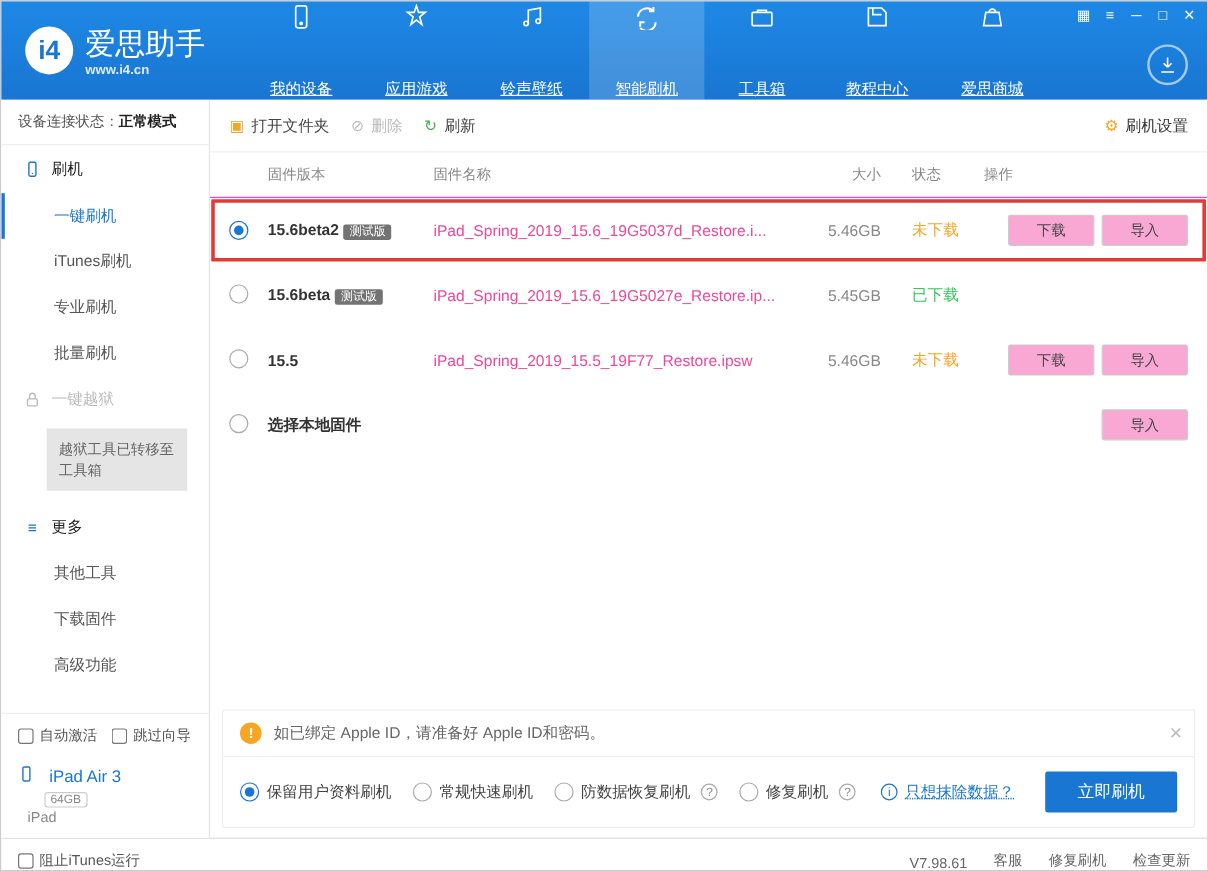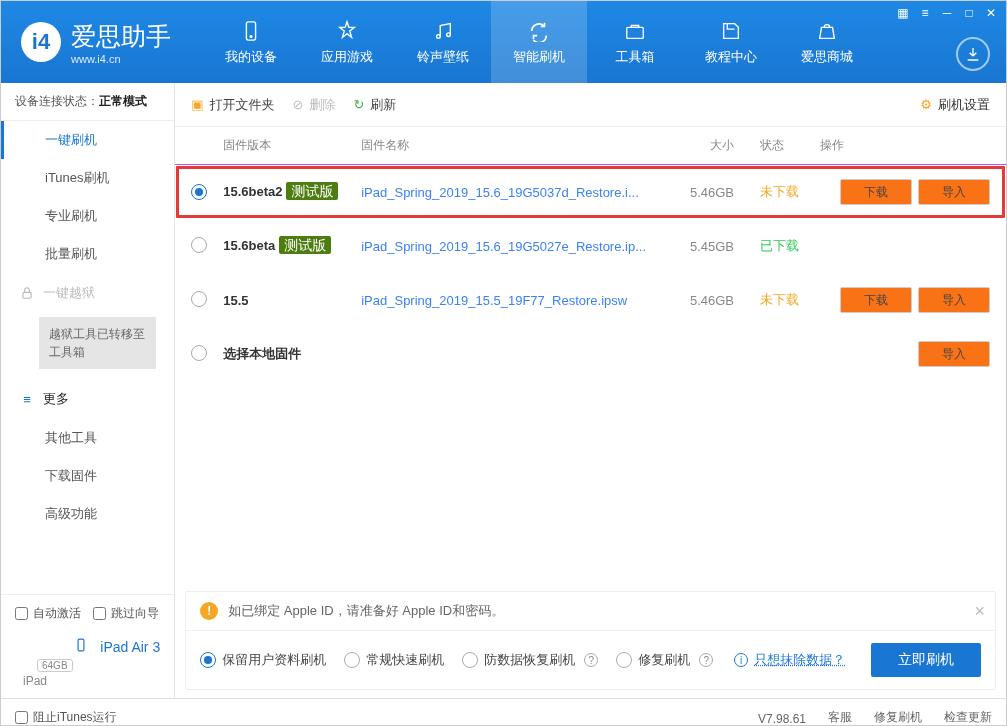--- a/index.html
+++ b/index.html
@@ -3,24 +3,24 @@
 <meta charset="utf-8">
 <style>
 * { box-sizing: border-box; margin: 0; padding: 0; }
 body { font-family: "Microsoft YaHei", sans-serif; font-size: 13px; color: #333; background: #fff; width: 1007px; height: 726px; overflow: hidden; border: 1px solid #ccc; }
 
 .header { background: linear-gradient(to bottom, #1e88e5, #1976d2); color: #fff; height: 82px; display: flex; align-items: center; position: relative; }
 .logo-area { display: flex; align-items: center; padding: 0 20px; }
 .logo-icon { width: 40px; height: 40px; background: #fff; border-radius: 50%; display: flex; align-items: center; justify-content: center; color: #1976d2; font-weight: bold; font-size: 22px; margin-right: 10px;}
 .logo-text { display: flex; flex-direction: column; }
 .logo-name { font-size: 25px; font-weight: 500; }
-.logo-url { font-size: 11px; opacity: .85; }
+.logo-url { font-size: 11px; opacity: .85; font-weight: bold; }
 
 .nav-tabs { display: flex; height: 100%; margin-left: 12px; }
-.nav-tab { width: 96px; display: flex; flex-direction: column; align-items: center; justify-content: center; cursor: pointer; }
+.nav-tab { width: 96px; display: flex; flex-direction: column; align-items: center; justify-content: space-between; cursor: pointer; text-decoration: underline; }
 .nav-tab.active { background: rgba(255,255,255,.18); }
 .nav-tab .ticon { width: 30px; height: 26px; display:flex; align-items:center; justify-content:center; }
 .nav-tab span { margin-top: 4px; font-size: 13px; }
 
 .win-ctrls { position: absolute; top: 4px; right: 6px; display:flex; gap:4px; }
 .win-ctrls div { width: 18px; height: 16px; display:flex; align-items:center; justify-content:center; cursor:pointer; font-size:12px; }
 .dl-circle { position:absolute; right:16px; bottom:12px; width:34px; height:34px; border:2px solid rgba(255,255,255,.6); border-radius:50%; display:flex; align-items:center; justify-content:center; cursor:pointer;}
 
 .body-area { display:flex; height: 615px; }
 
@@ -34,21 +34,21 @@
 .side-group-hd.disabled { color:#bbb; }
 .side-group-hd.disabled .dicon { color:#bbb; }
 .side-item { padding: 10px 10px 10px 44px; color:#555; cursor:pointer; position:relative;}
 .side-item.active { color:#1976d2; }
 .side-item.active:before { content:''; position:absolute; left:0; top:0; bottom:0; width:3px; background:#1976d2;}
 .side-box { margin: 4px 18px 10px 38px; padding:8px 10px; background:#e5e5e5; color:#666; font-size:12px; line-height:1.5;}
 .side-bottom { border-top:1px solid #eee; }
 .side-check { padding: 10px 14px; display:flex; align-items:center; gap:12px;}
 .chk { display:inline-flex; align-items:center; gap:5px; font-size:12px; color:#555;}
 .chk input { width:13px; height:13px; }
-.device-line { padding: 6px 14px 2px; color:#1976d2; font-size:14px; display:flex; align-items:center; gap:12px;justify-content:flex-end;}
+.device-line { padding: 6px 14px 2px; color:#1976d2; font-size:14px; display:flex; align-items:center; gap:12px;}
 .badge-gb { font-size:10px; color:#888; border:1px solid #ccc; border-radius:3px; padding:0 4px; margin-left: 22px;}
 .device-sub { padding: 0 14px 10px 22px; font-size:12px; color:#888;}
 
 .main { flex:1; display:flex; flex-direction:column; }
 .toolbar { height:44px; border-bottom:1px solid #eee; display:flex; align-items:center; padding:0 16px; gap:18px; }
 .tb-btn { display:flex; align-items:center; gap:6px; color:#444; cursor:pointer; font-size:13px;}
 .tb-btn.disabled { color:#bbb; }
 .tb-right { margin-left:auto; color:#333;}
 .tb-right .gear { color:#f5a623;}
 
@@ -58,25 +58,25 @@
 .col-name { flex:1; }
 .col-size { width:80px; text-align:right; }
 .col-status { width:70px; padding-left:18px;}
 .col-ops { width:170px; }
 
 .row { display:flex; align-items:center; height:54px; padding:0 16px; gap:8px; font-size:13px;}
 .row.highlight { outline:3px solid #e53935; outline-offset:-4px; border-radius:2px;}
 .radio { width:16px; height:16px; border:1px solid #aaa; border-radius:50%; display:inline-flex; align-items:center; justify-content:center; cursor:pointer;}
 .radio.on { border-color:#1976d2; }
 .radio.on:after { content:''; width:8px; height:8px; background:#1976d2; border-radius:50%; }
-.tag-beta { font-size:14px; background:#4d7c0f; color:#fff; padding:1px 5px; border-radius:2px; margin-left:4px;}
-.fname { color:#3b82f6; white-space:nowrap; overflow:hidden; text-overflow:ellipsis;}
+.tag-beta { font-size:10px; background:#737373; color:#fff; padding:1px 5px; border-radius:2px; margin-left:4px;}
+.fname { color:#ec4899; white-space:nowrap; overflow:hidden; text-overflow:ellipsis;}
 .st-orange { color:#f5a623; }
 .st-green { color:#34c759; }
-.btn-sm { display:inline-block; width:72px; height:26px; line-height:24px; text-align:center; border:1px solid #ccc; border-radius:2px; background:#f97316; cursor:pointer; color:#444; font-size:12px; margin-left:6px;}
+.btn-sm { display:inline-block; width:72px; height:26px; line-height:24px; text-align:center; border:1px solid #ccc; border-radius:2px; background:#f9a8d4; cursor:pointer; color:#444; font-size:12px; margin-left:6px;}
 
 .info-bar { margin: auto 10px 8px 10px; border:1px solid #eee; border-radius:2px; }
 .info-top { padding:10px 14px; display:flex; align-items:center; gap:10px; color:#666; position:relative; border-bottom:1px solid #f1f1f1;}
 .warn-icon { width:18px; height:18px; background:#f5a623; border-radius:50%; color:#fff; display:flex; align-items:center; justify-content:center; font-size:12px; font-weight:bold;}
 .info-close { position:absolute; right:10px; color:#bbb; cursor:pointer; font-size:18px;}
 .info-bot { padding:12px 14px; display:flex; align-items:center; gap:18px; }
 .opt { display:flex; align-items:center; gap:6px; font-size:13px; color:#444;}
 .qmark { width:14px; height:14px; border:1px solid #aaa; border-radius:50%; font-size:10px; color:#888; display:inline-flex; align-items:center; justify-content:center; margin-left:3px; cursor:pointer;}
 .link-blue { color:#1976d2; text-decoration:underline dotted; cursor:pointer;}
 .btn-primary { margin-left:auto; width:110px; height:34px; background:#1976d2; color:#fff; display:flex; align-items:center; justify-content:center; border-radius:2px; cursor:pointer; font-size:14px;}
@@ -174,20 +174,29 @@
   </div>
 </div>
 
 <div class="body-area">
 
   <div class="sidebar">
     <div class="conn-status">
       <span>设备连接状态：</span><b>正常模式</b>
     </div>
     <div class="side-scroll">
+      <div class="side-group-hd bold">
+        <span class="dicon">
+            <svg width="14" height="14" viewBox="0 0 24 24" fill="#1976d2">
+              <rect x="7" y="2" width="10" height="20" rx="2" fill="none" stroke="#1976d2" stroke-width="2"></rect>
+              <circle cx="12" cy="18" r="1"></circle>
+            </svg>
+          </span>
+        <span>刷机</span>
+      </div>
       <div id="flash-items">
           <div class="side-item active">一键刷机</div>
           <div class="side-item">iTunes刷机</div>
           <div class="side-item">专业刷机</div>
           <div class="side-item">批量刷机</div>
         </div>
       <div class="side-group-hd disabled">
         <span class="dicon">
             <svg width="14" height="14" viewBox="0 0 24 24" fill="none" stroke="#bbb" stroke-width="2">
               <rect x="5" y="11" width="14" height="10" rx="2"></rect>

